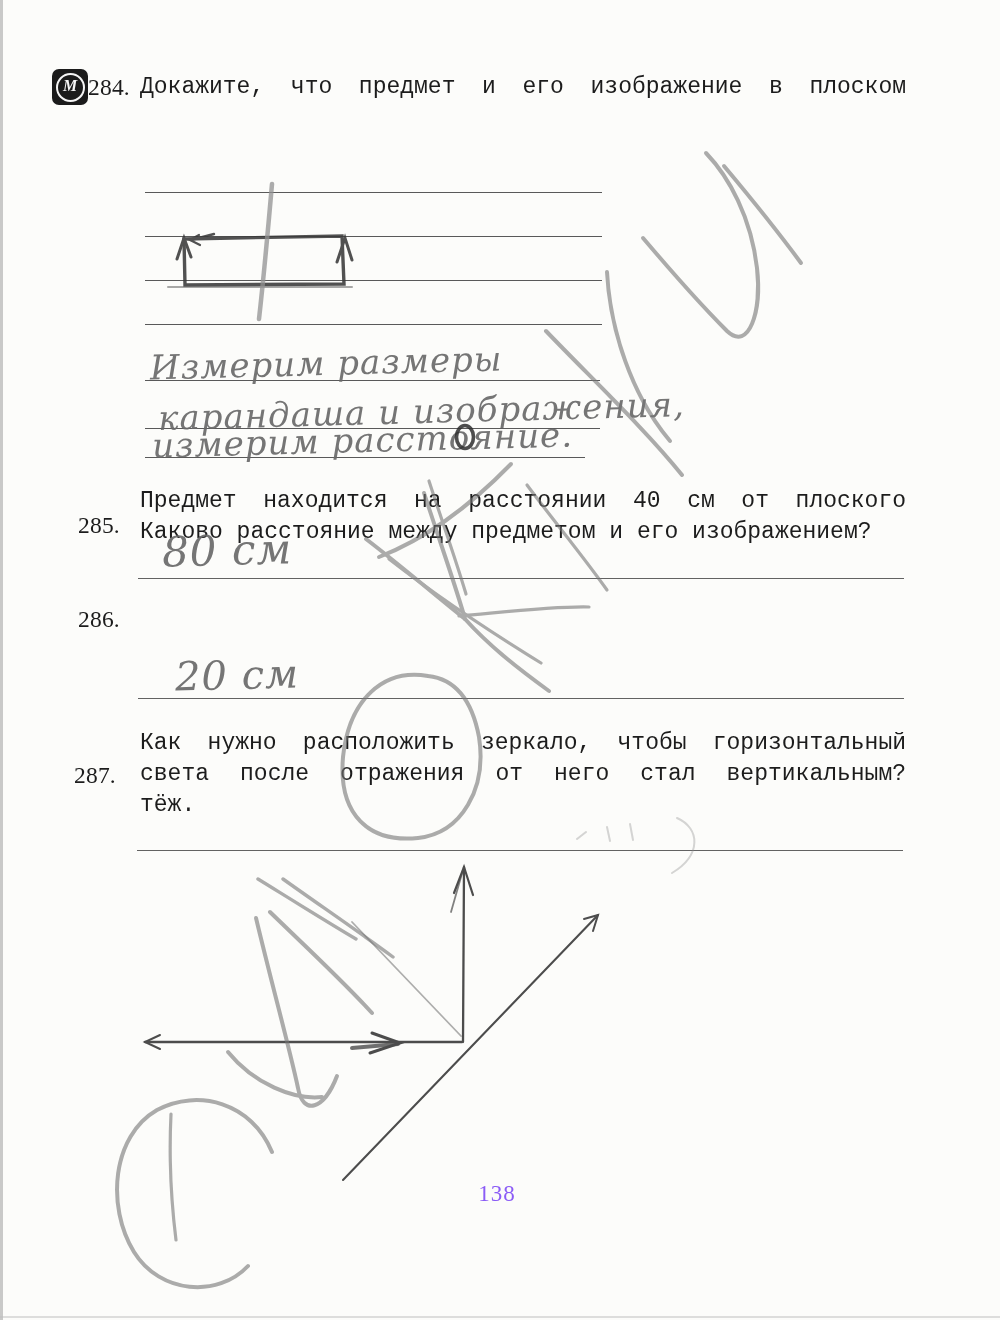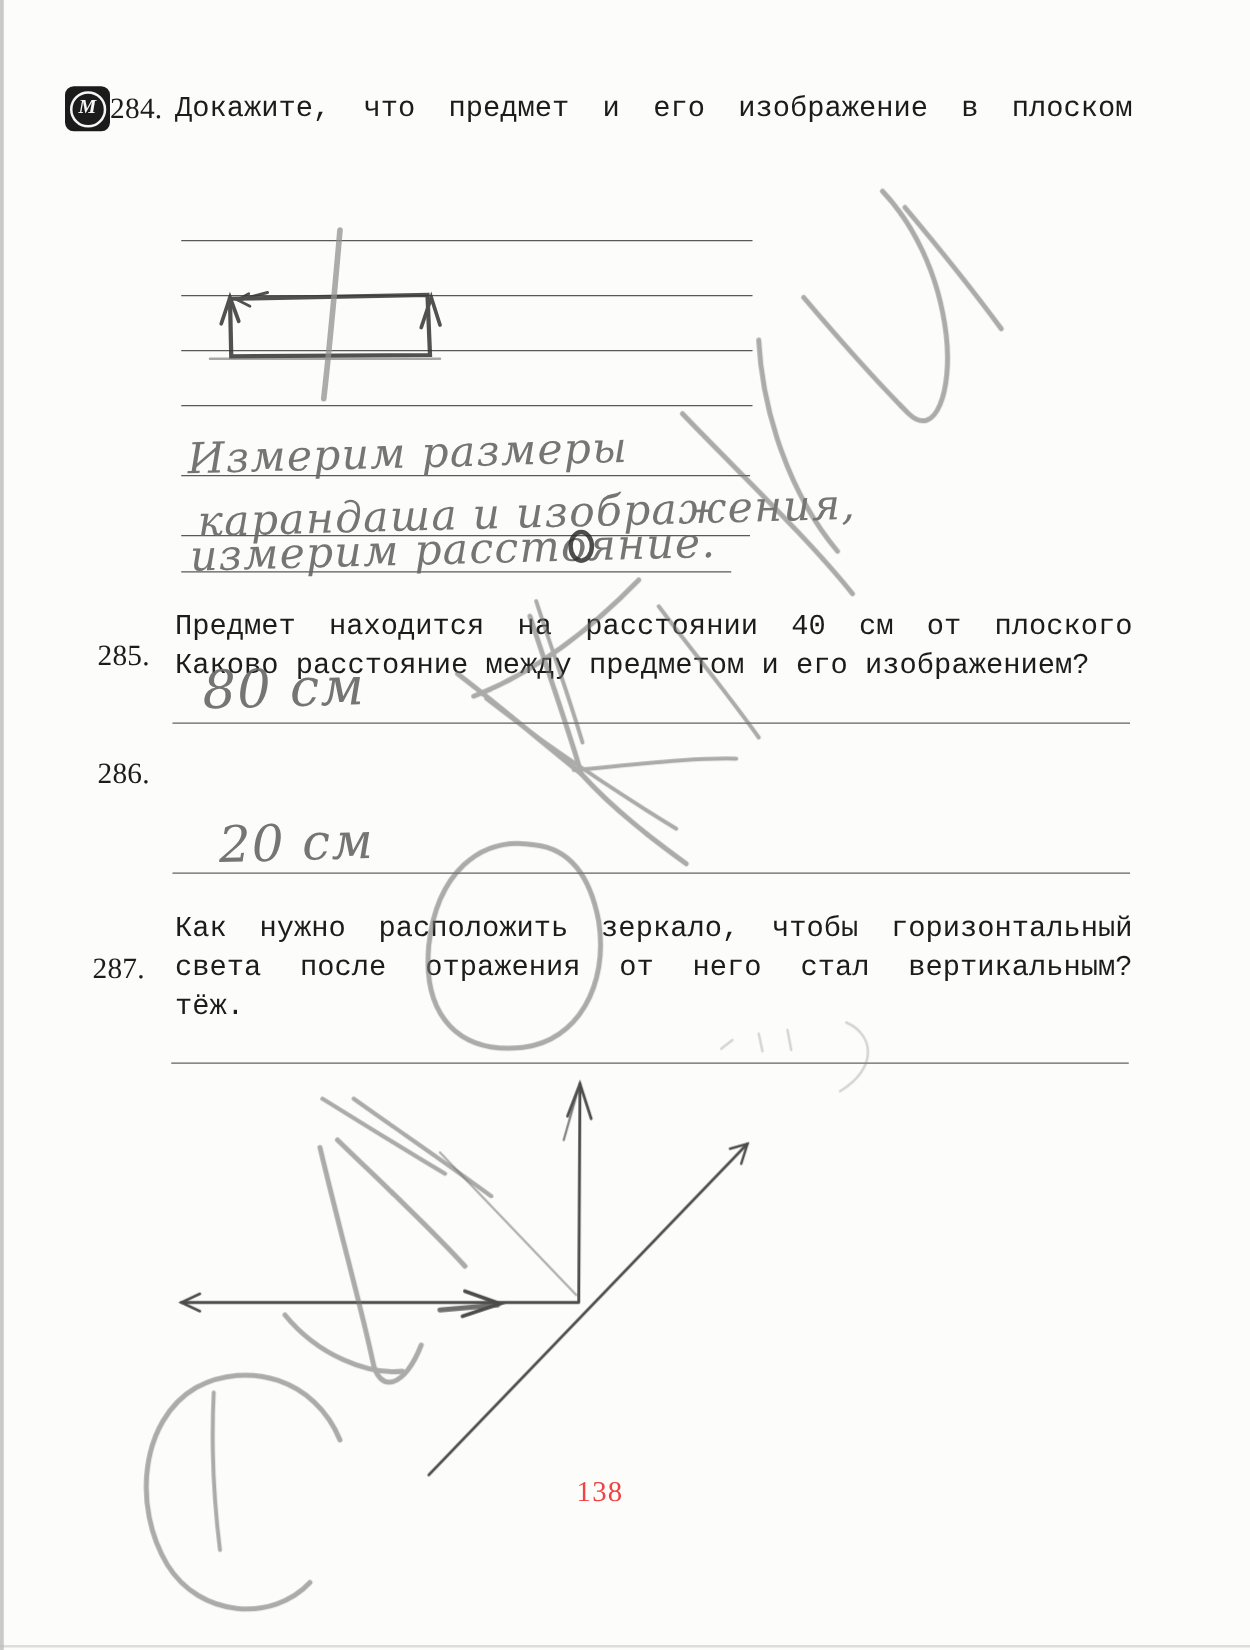--- a/index.html
+++ b/index.html
@@ -40,22 +40,22 @@
 
   
   .hw{
     position:absolute;font-family:"DejaVu Serif", serif;font-style:italic;
     color:#6a6a6a;opacity:.92;transform:rotate(-1.5deg);white-space:nowrap;letter-spacing:1px;
   }
   .hw-row{font-size:34px;}
   .hw-ans{font-size:42px;}
 
   .pagenum{
-    position:absolute;left:0;top:1181px;width:960px;text-align:center;
-    font-size:23px;letter-spacing:1px;color:#ef4444;
+    position:absolute;left:17px;top:1181px;width:960px;text-align:center;
+    font-size:23px;letter-spacing:1px;color:#8b5cf6;
   }
   svg.overlay{position:absolute;left:0;top:0;pointer-events:none;}
 </style>
 </head>
 <body>
 
 <div class="page">
 
   <div class="edge-left"></div>
   <div class="edge-bottom"></div>

